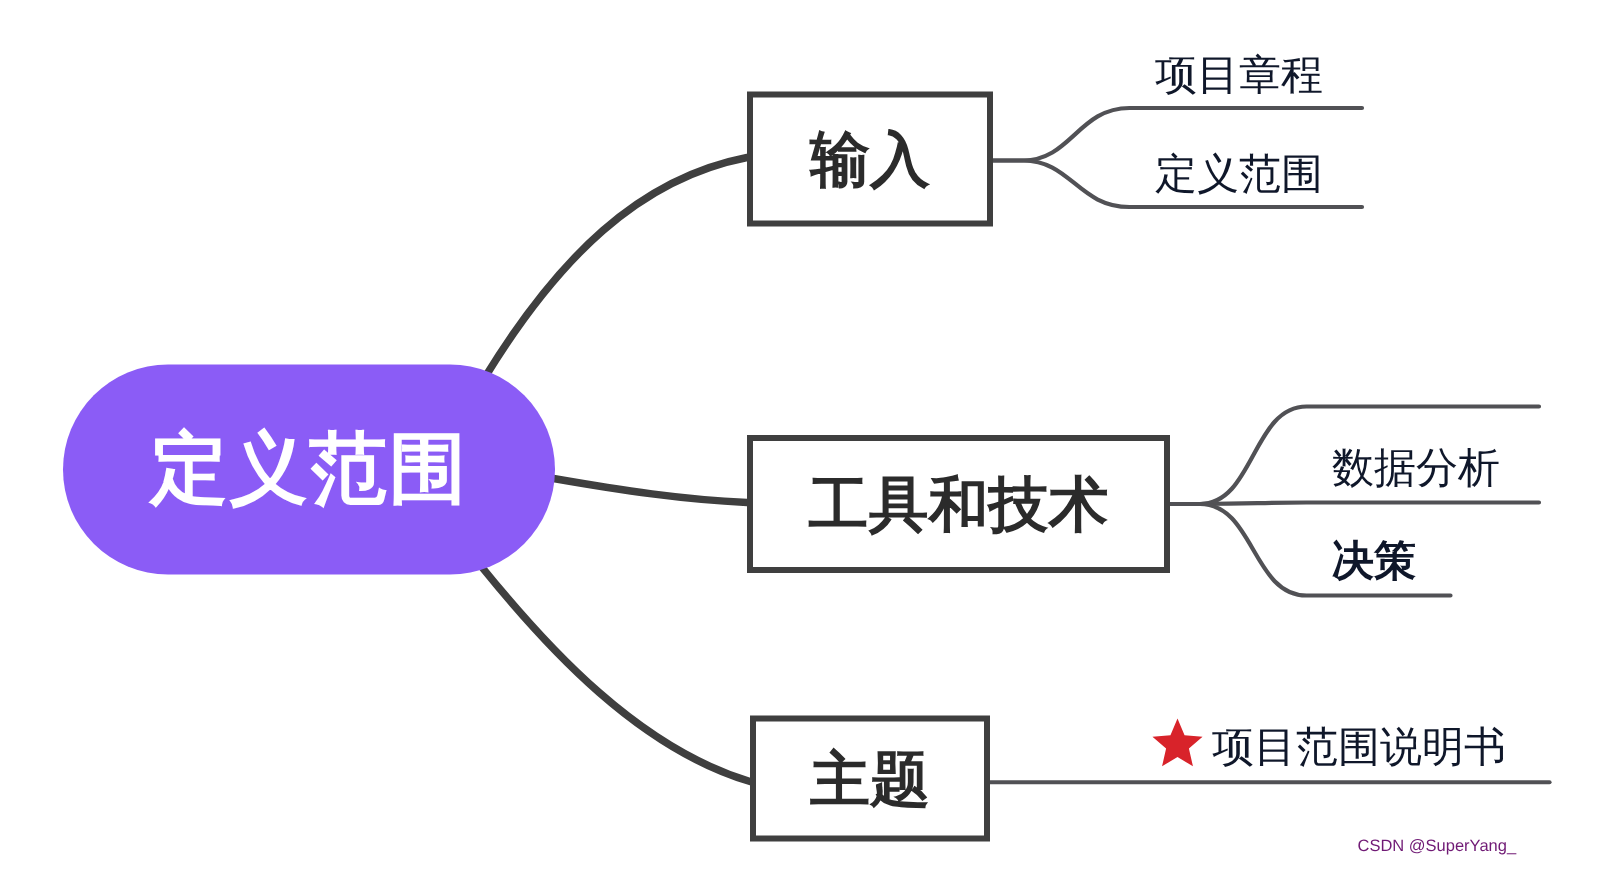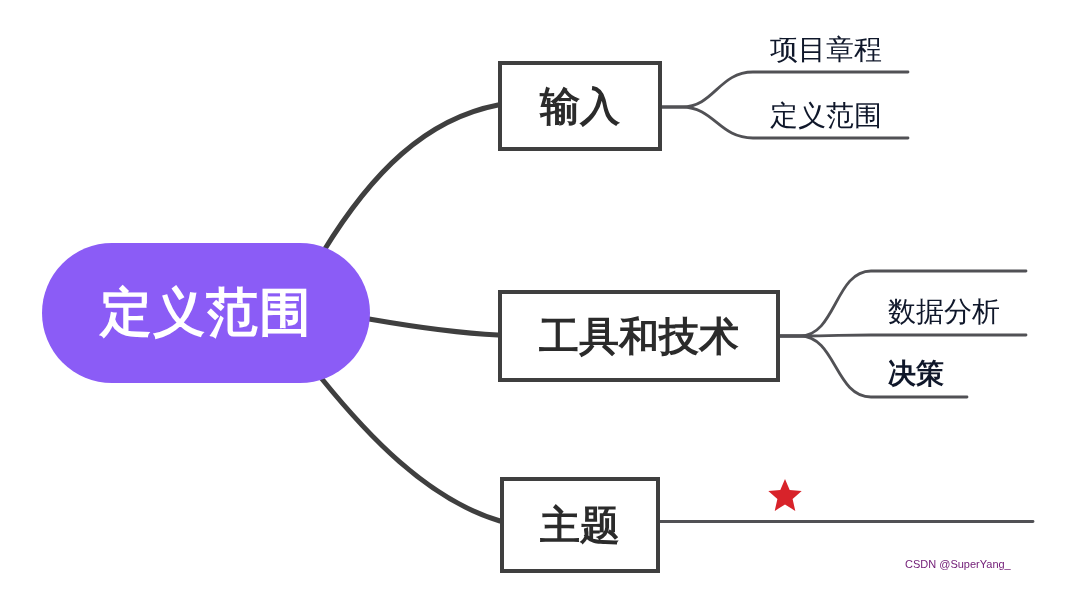--- a/index.html
+++ b/index.html
@@ -46,21 +46,21 @@
   .main-topic {
     background: #ffffff;
     border: 4px solid #3F3F3F;
     border-radius: 0;
     color: #2B2B2B;
     font-size: 40px;
     font-weight: bold;
   }
   .topic-input   { left: 498px; top: 61px;  width: 164px; height: 90px; }
   .topic-tools   { left: 498px; top: 290px; width: 282px; height: 92px; }
-  .topic-subject { left: 500px; top: 477px; width: 160px; height: 96px; }
+  .topic-subject { left: 500px; top: 477px; width: 160px; height: 84px; }
   .sub-topic {
     position: absolute;
     color: #0f172a;
     font-size: 28px;
     line-height: 30px;
     white-space: nowrap;
     cursor: default;
   }
   .lbl-charter  { left: 770px; top: 35px;  }
   .lbl-docs     { left: 770px; top: 101px; }
@@ -123,16 +123,17 @@
   </div>
 
   <div class="sub-topic lbl-charter">项目章程</div>
   <div class="sub-topic lbl-docs">定义范围</div>
   <div class="sub-topic lbl-data">数据分析</div>
   <div class="sub-topic lbl-decision">决策</div>
 
   <svg class="star-icon" viewBox="0 0 34 34" xmlns="http://www.w3.org/2000/svg">
     <polygon points="17,1 21.7,12.1 33.7,13.1 24.6,21 27.3,32.9 17,26.6 6.7,32.9 9.4,21 0.3,13.1 12.3,12.1" fill="#D8232A"></polygon>
   </svg>
+  <div class="sub-topic lbl-scopedoc">项目范围说明书</div>
 
   <div class="watermark">CSDN @SuperYang_</div>
 
 </div>
 
 </body></html>

